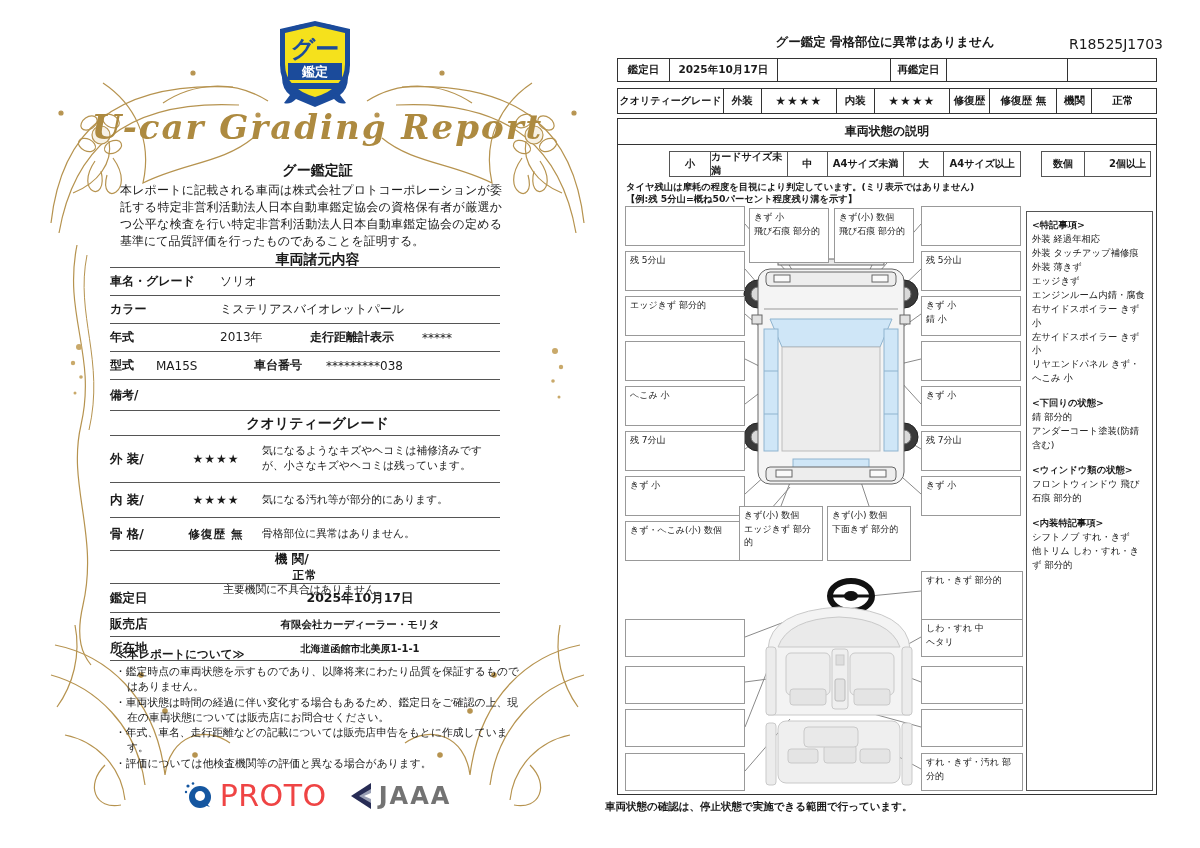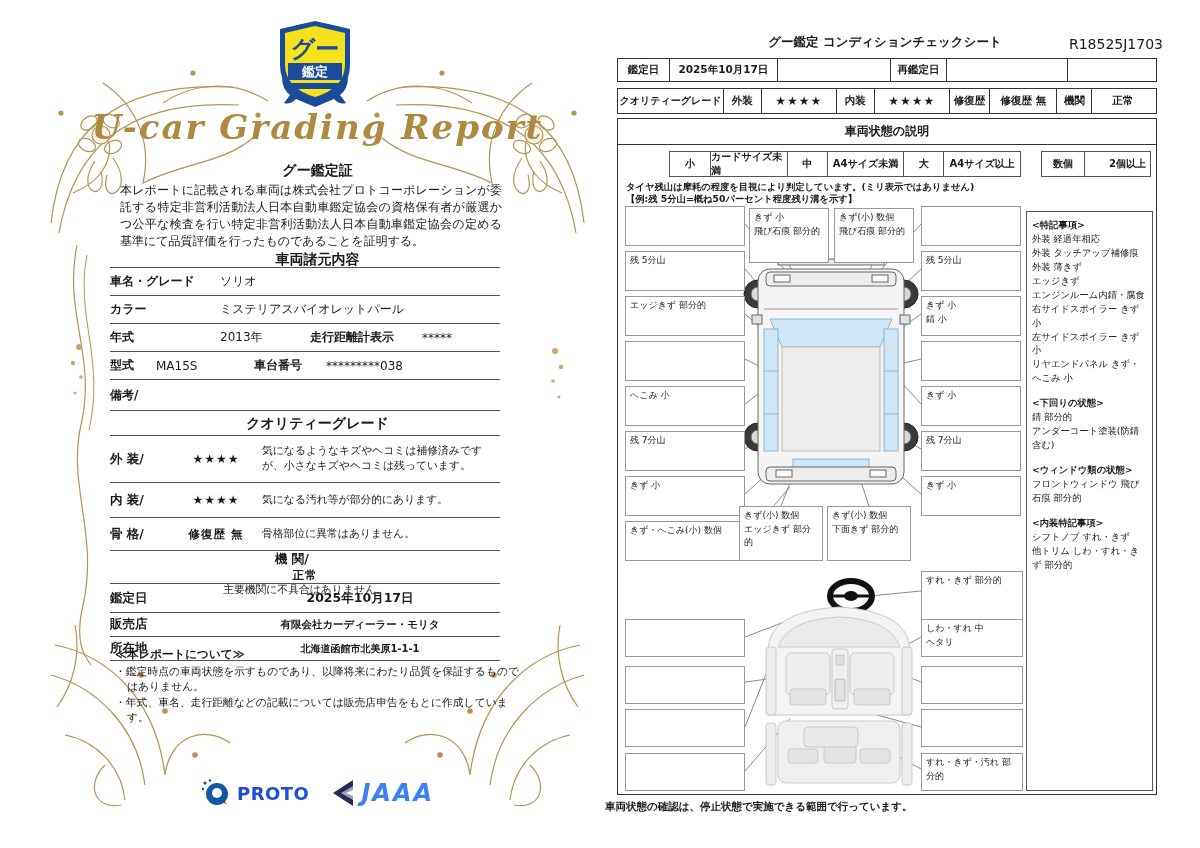--- a/index.html
+++ b/index.html
@@ -26,22 +26,22 @@
   .grow .gdesc{flex:1;font-size:10.8px;line-height:1.35;}
   .mrow{display:flex;align-items:center;border-top:1px solid #555;}
   .mrow .lab{width:110px;font-weight:bold;font-size:12.5px;}
   .mrow .val{flex:1;text-align:center;font-weight:bold;}
   .about{position:absolute;left:80px;top:632px;width:408px;font-size:10.8px;line-height:1.38;}
   .about .atitle{font-weight:bold;font-size:11.5px;margin-bottom:2px;}
   .about ul{margin:0;padding:0;list-style:none;}
   .about li{padding-left:12px;text-indent:-12px;margin-bottom:1px;}
   .about li:before{content:"・";}
   .logos{position:absolute;left:0;top:763px;width:100%;display:flex;justify-content:center;align-items:center;gap:20px;}
-  .proto-word{font-size:18px;font-weight:700;color:#1d4ed8;letter-spacing:.5px;}
-  .jaaa-word{font-size:24px;font-weight:900;color:#3b82f6;letter-spacing:2px;font-style:italic;}
+  .proto-word{font-size:30px;font-weight:400;color:#ef4444;letter-spacing:.5px;}
+  .jaaa-word{font-size:24px;font-weight:900;color:#737373;letter-spacing:2px;}
   
   .rp-title{position:absolute;left:0;top:4px;width:100%;text-align:center;font-size:12.5px;font-weight:bold;}
   .rp-ref{position:absolute;right:2px;top:6px;font-size:14px;}
   .htable{position:absolute;left:12px;width:540px;display:flex;border:1px solid #333;box-sizing:border-box;}
   .hcell{border-left:1px solid #333;display:flex;align-items:center;justify-content:center;
     font-size:10.5px;font-weight:bold;box-sizing:border-box;height:100%;text-align:center;}
   .hcell:first-child{border-left:none;}
   .mainbox{position:absolute;left:12px;top:88px;width:540px;height:677px;border:1px solid #333;box-sizing:border-box;}
   .mb-title{position:absolute;left:0;top:0;width:100%;height:26px;border-bottom:1px solid #333;box-sizing:border-box;
     display:flex;align-items:center;justify-content:center;font-size:12px;font-weight:bold;}
@@ -193,21 +193,23 @@
         <span class="lab">所在地</span>
         <span class="val" style="font-size:10px;">北海道函館市北美原1-1-1</span>
       </div>
     </div>
 
     <div class="about">
       <div class="atitle">≪本レポートについて≫</div>
       <ul>
 
       <li>鑑定時点の車両状態を示すものであり、以降将来にわたり品質を保証するものではありません。</li>
+          <li>車両状態は時間の経過に伴い変化する場合もあるため、鑑定日をご確認の上、現在の車両状態については販売店にお問合せください。</li>
           <li>年式、車名、走行距離などの記載については販売店申告をもとに作成しています。</li>
+          <li>評価については他検査機関等の評価と異なる場合があります。</li>
         </ul>
     </div>
 
     <div class="logos">
       <div style="display:flex;align-items:center;gap:6px;">
         <svg width="30" height="30" viewBox="0 0 30 30">
           <circle cx="16" cy="16" r="11" fill="#1456a0"></circle>
           <circle cx="16" cy="15" r="5" fill="#ffffff"></circle>
           <path d="M19,19 L26,26 L20,24 Z" fill="#1456a0"></path>
           <circle cx="4" cy="5" r="1.6" fill="#1456a0"></circle>
@@ -222,21 +224,21 @@
           <path d="M24,8 L24,22 L12,15 Z" fill="#9aa0b5"></path>
           <path d="M24,12 L24,18 L17,15 Z" fill="#ffffff"></path>
         </svg>
         <span class="jaaa-word">JAAA</span>
       </div>
     </div>
   </div>
 
   <div class="page" id="rightPage">
 
-    <div class="rp-title">グー鑑定  コンディションチェックシート</div>
+    <div class="rp-title">グー鑑定  骨格部位に異常はありません</div>
     <div class="rp-ref">R18525J1703</div>
 
     <div class="htable" style="top:28px;height:24px;">
       <div class="hcell" style="width:9.5%;">鑑定日</div>
       <div class="hcell" style="width:20%;">2025年10月17日</div>
       <div class="hcell" style="width:21%;"></div>
       <div class="hcell" style="width:10.5%;">再鑑定日</div>
       <div class="hcell" style="width:22.5%;"></div>
       <div class="hcell" style="width:16.5%;"></div>
     </div>

